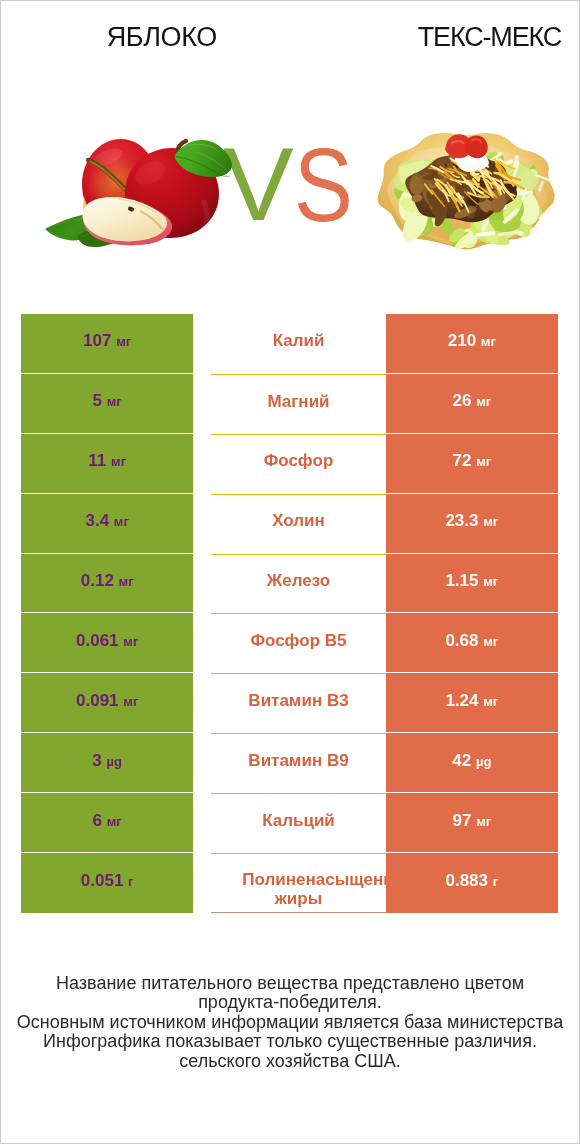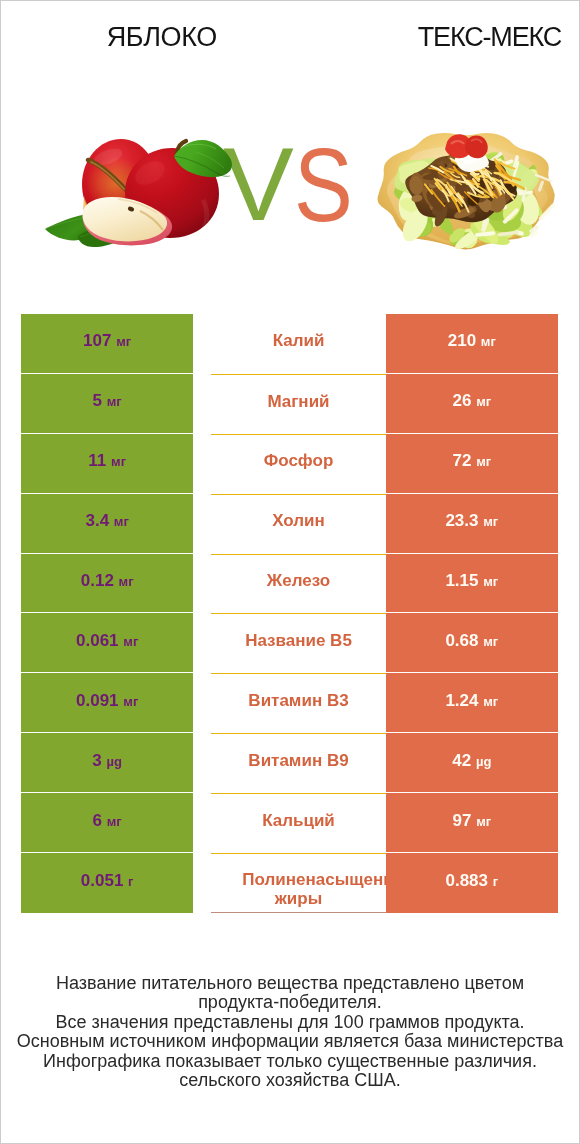--- a/index.html
+++ b/index.html
@@ -470,21 +470,21 @@
         </div>
         <div class="cell r">
           <span class="val">1.15 <span class="u">мг</span></span>
         </div>
       </div>
       <div class="row">
         <div class="cell l">
           <span class="val">0.061 <span class="u">мг</span></span>
         </div>
         <div class="cell m">
-          <span class="lbl">Название B5</span>
+          <span class="lbl">Фосфор B5</span>
         </div>
         <div class="cell r">
           <span class="val">0.68 <span class="u">мг</span></span>
         </div>
       </div>
       <div class="row">
         <div class="cell l">
           <span class="val">0.091 <span class="u">мг</span></span>
         </div>
         <div class="cell m">
@@ -525,18 +525,17 @@
         </div>
         <div class="cell r">
           <span class="val">0.883 <span class="u">г</span></span>
         </div>
       </div>
     </div>
 
   <div class="foot" id="foot">
       <div>Название питательного вещества представлено цветом</div>
       <div>продукта-победителя.</div>
-      <div>Все значения представлены для 100 граммов продукта.</div>
       <div>Основным источником информации является база министерства</div>
       <div>Инфографика показывает только существенные различия.</div>
       <div>сельского хозяйства США.</div>
     </div>
 </div>
 
 </body></html>

